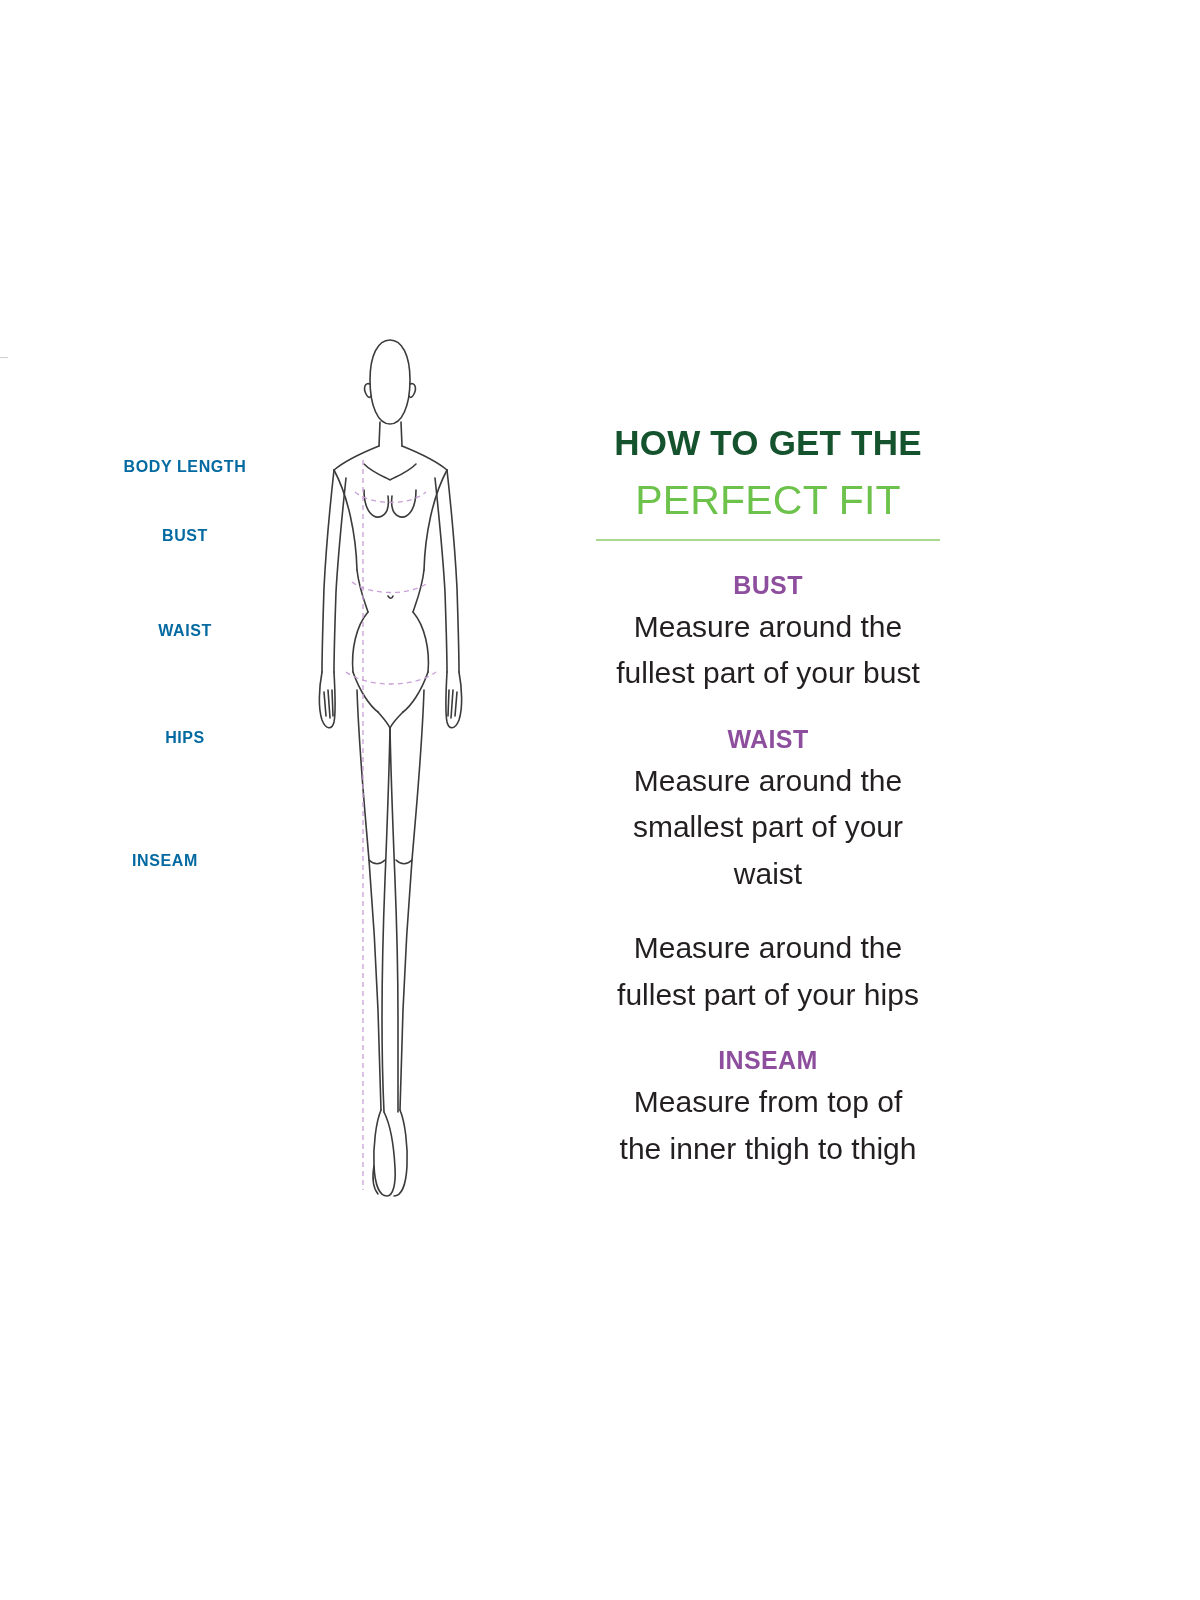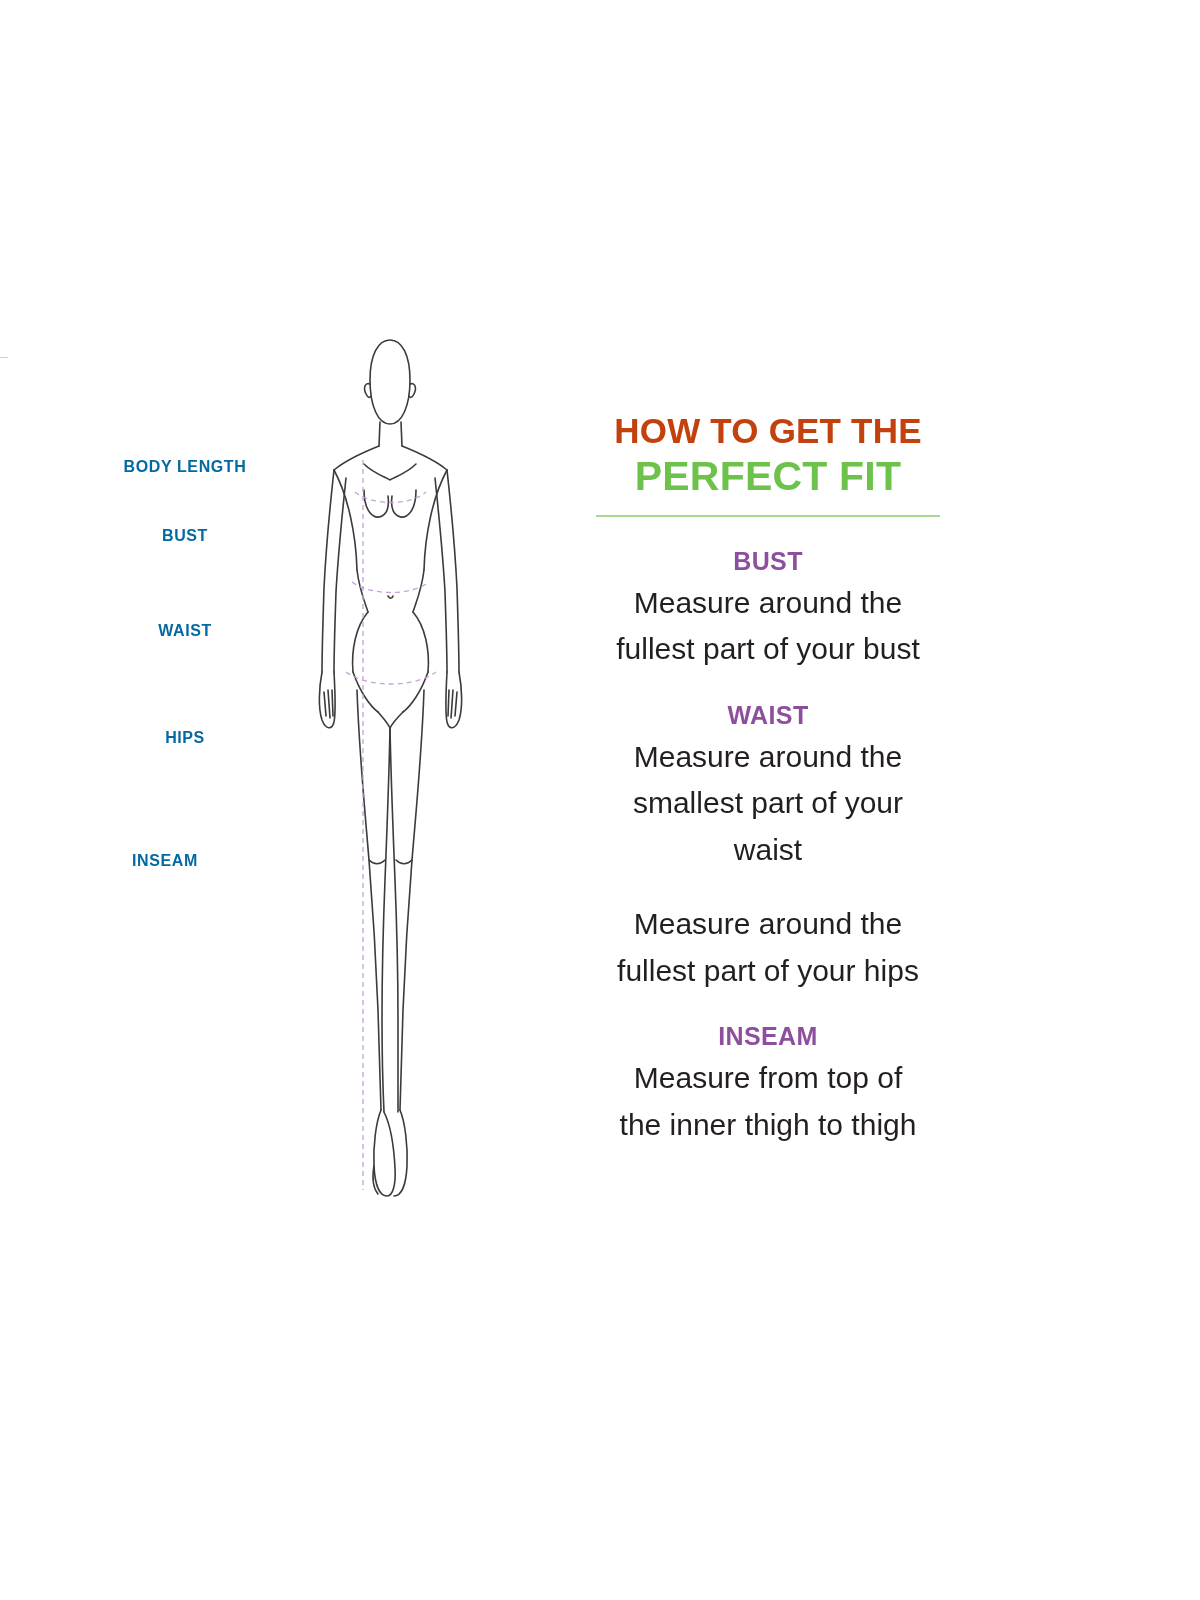--- a/index.html
+++ b/index.html
@@ -59,28 +59,28 @@
   .info {
     position: absolute;
     left: 596px;
     top: 408px;
     width: 344px;
     text-align: center;
   }
   .title-1 {
     font-size: 35px;
     font-weight: bold;
-    color: #c2410c;
+    color: #14532d;
     letter-spacing: 0.2px;
     line-height: 1.08;
-    margin: 4px;
+    margin: 16px;
   }
   .title-2 {
     font-size: 41px;
-    font-weight: bold;
+    font-weight: normal;
     color: #6cc24a;
     letter-spacing: 0.2px;
     line-height: 1.1;
     margin: 0 0 16px 0;
   }
   .divider {
     height: 2px;
     background: #a9d88f;
     width: 100%;
     margin: 0 0 30px 0;

